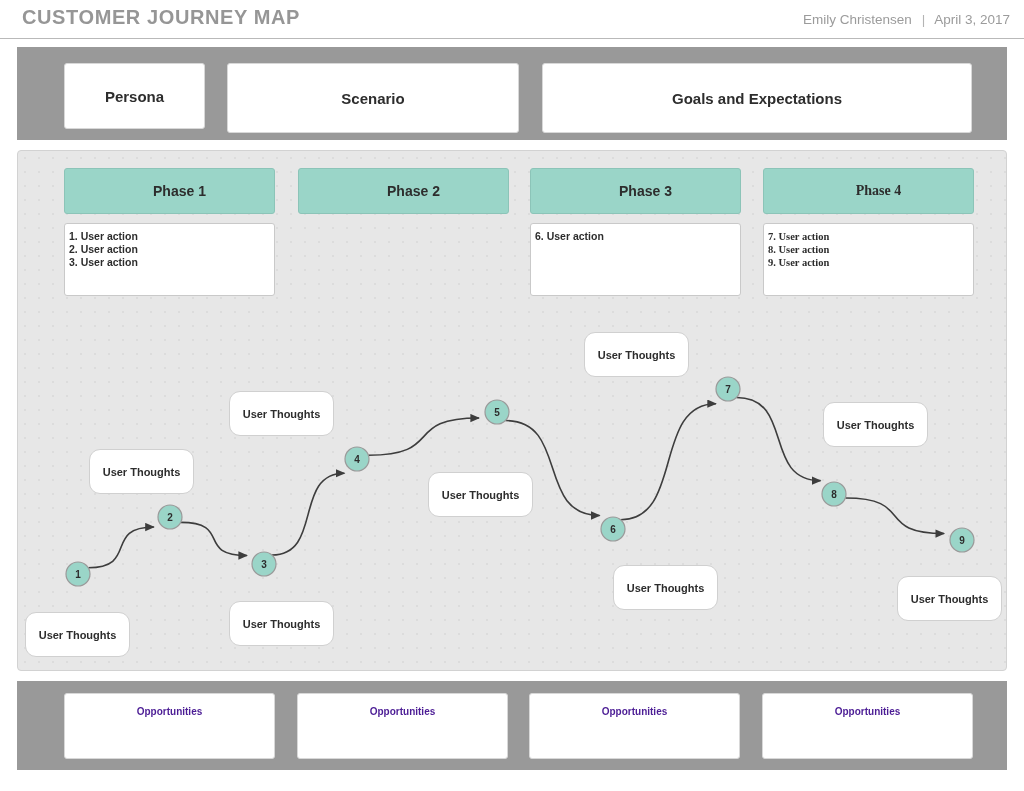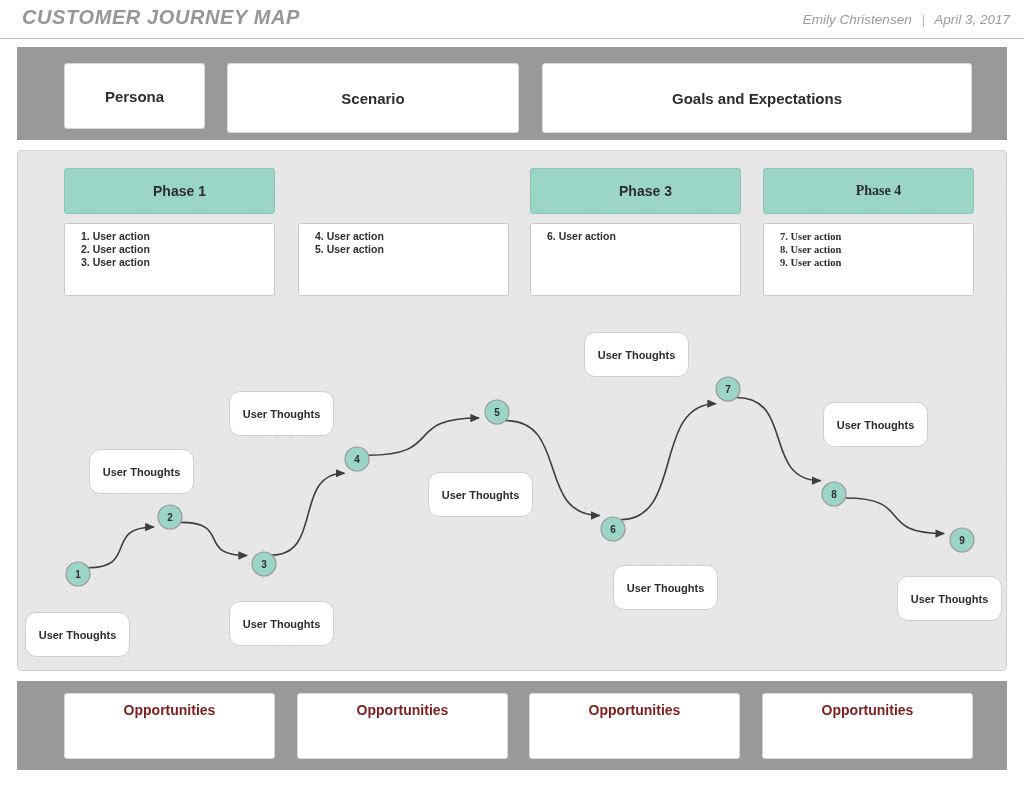--- a/index.html
+++ b/index.html
@@ -15,21 +15,20 @@
     position: relative;
     overflow: hidden;
   }
 
   
   #header {
     position: absolute;
     left: 0; top: 0;
     width: 1024px; height: 38px;
     box-sizing: border-box;
-    font-style: italic;
   }
   #page-title {
     position: absolute;
     left: 22px; top: 6px;
     font-size: 20px;
     font-weight: bold;
     letter-spacing: 0.6px;
     color: #969696;
   }
   #header-meta {
@@ -105,21 +104,21 @@
     padding-left: 20px;
   }
   .actions-box {
     position: absolute;
     background: #ffffff;
     border: 1px solid #c9c9c9;
     border-radius: 3px;
     box-sizing: border-box;
     top: 72px;
     height: 73px;
-    padding: 6px 16px;
+    padding: 6px 4px;
   }
   .actions-box .action-line {
     font-size: 10.5px;
     font-weight: bold;
     color: #2d2d2d;
     line-height: 13px;
     white-space: nowrap;
   }
   
   .col-1 { left: 46px;  width: 211px; }
@@ -166,23 +165,23 @@
     background: #ffffff;
     border: 1px solid #d8d8d8;
     border-radius: 3px;
     box-sizing: border-box;
     top: 12px;
     height: 66px;
     padding-top: 7px;
     text-align: center;
   }
   .opportunity-box .label {
-    font-size: 14px;
-    font-weight: bold;
-    color: #7f1d1d;
+    font-size: 10px;
+    font-weight: bold;
+    color: #4c1d95;
   }
   #opp-1 { left: 47px;  width: 211px; }
   #opp-2 { left: 280px; width: 211px; }
   #opp-3 { left: 512px; width: 211px; }
   #opp-4 { left: 745px; width: 211px; }
 </style>
 </head>
 <body>
 
 <div id="header">
@@ -205,35 +204,34 @@
   <div class="summary-box" id="box-scenario">
     <span class="label">Scenario</span>
   </div>
 </div>
 
 <div id="journey-panel">
 
   <div class="phase-header col-1">
     <span>Phase 1</span>
   </div>
+  <div class="phase-header col-2">
+    <span>Phase 2</span>
+  </div>
   <div class="phase-header col-3">
     <span>Phase 3</span>
   </div>
   <div class="phase-header col-4">
     <span>Phase 4</span>
   </div>
 
   <div class="actions-box col-1">
     <div class="action-line">1. User action</div>
     <div class="action-line">2. User action</div>
     <div class="action-line">3. User action</div>
-  </div>
-  <div class="actions-box col-2">
-    <div class="action-line">4. User action</div>
-    <div class="action-line">5. User action</div>
   </div>
   <div class="actions-box col-3">
     <div class="action-line">6. User action</div>
   </div>
   <div class="actions-box col-4">
     <div class="action-line">7. User action</div>
     <div class="action-line">8. User action</div>
     <div class="action-line">9. User action</div>
   </div>
 

